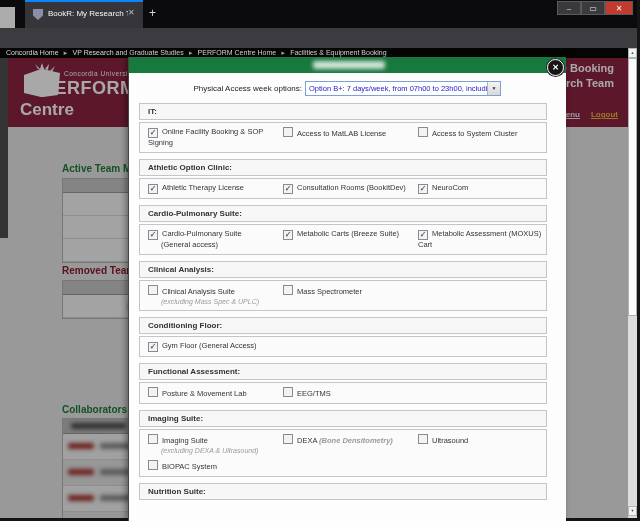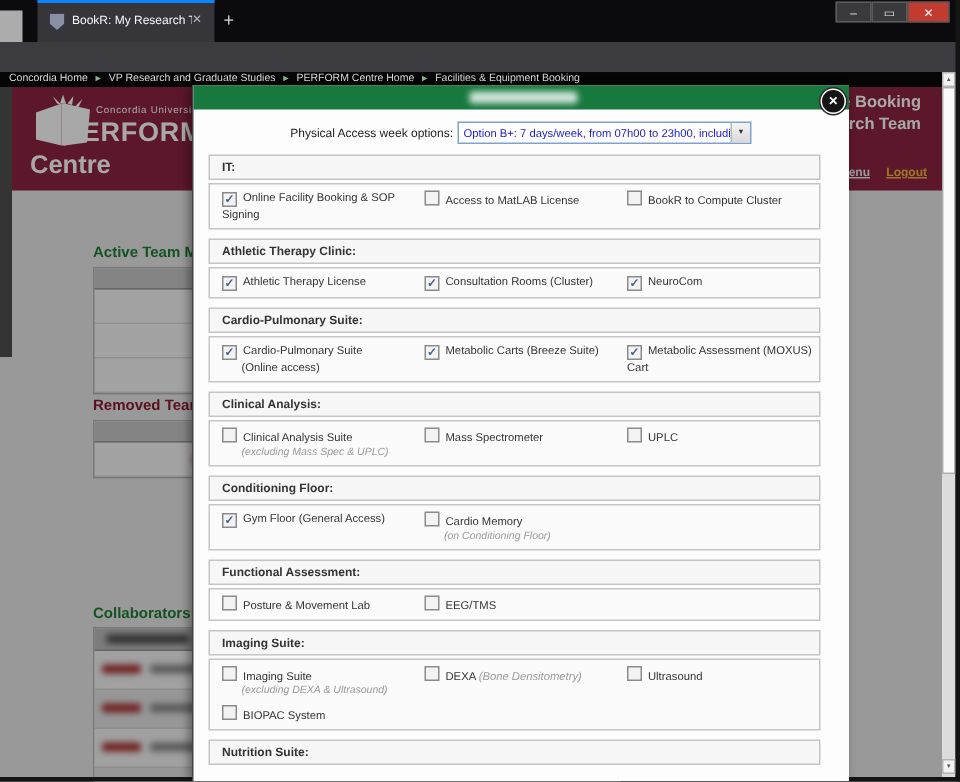--- a/index.html
+++ b/index.html
@@ -78,21 +78,21 @@
   #dropdown{position:relative;width:196px;height:15px;border:1px solid #7da2ce;background:#fff;box-sizing:border-box;}
   #dd-value{position:absolute;left:3px;top:2px;width:178px;font-size:7.5px;color:#2222cc;white-space:nowrap;overflow:hidden;}
   #dd-btn{position:absolute;right:0;top:0;width:12px;height:13px;background:linear-gradient(#f4f4f4,#d9d9d9);border-left:1px solid #aab8c8;font-size:5px;color:#333;text-align:center;line-height:13px;}
   .section{margin-bottom:6px;}
   .sec-header{border:1px solid #c5c5c5;background:#f7f7f7;padding:3px 0 3px 8px;font-size:8px;font-weight:bold;color:#333;}
   .sec-items{border:1px solid #c5c5c5;background:#fbfbfb;margin-top:2px;padding:4px 2px 4px 8px;display:grid;grid-template-columns:135px 135px 1fr;row-gap:5px;}
   .cbitem{font-size:7.5px;color:#333;line-height:10px;}
   .cb{display:inline-block;width:8px;height:8px;border:1px solid #8b8b8b;background:#f3f3f3;vertical-align:-1px;margin-right:4px;font-size:8px;line-height:8px;color:#47618c;text-align:center;font-weight:bold;}
   .sub{margin-left:13px;font-size:7px;color:#9a9a9a;font-style:italic;line-height:9px;}
   .sub.plain{color:#333;font-style:normal;font-size:7.5px;}
-  .note{font-style:italic;color:#9a9a9a;}
+  .note{font-style:italic;color:#9a9a9a;font-weight:bold;}
 </style>
 </head>
 <body>
 
 <div id="screen">
 
   <div class="abs" id="titlebar">
     <div class="abs" id="corner-box"></div>
     <div class="abs" id="tab"></div>
     <div class="abs" id="tab-accent" style="background: rgb(10, 132, 255);"></div>
@@ -228,52 +228,50 @@
           <div id="dd-value">Option B+: 7 days/week, from 07h00 to 23h00, including all holic</div>
           <div id="dd-btn">▼</div>
         </div>
       </div>
       <div id="sections">
           <div class="section">
             <div class="sec-header">IT:</div>
             <div class="sec-items">
               <div class="cbitem"><span class="cb">✓</span><span>Online Facility Booking &amp; SOP Signing</span></div>
               <div class="cbitem"><span class="cb"></span><span>Access to MatLAB License</span></div>
-              <div class="cbitem"><span class="cb"></span><span>BookR to Compute Cluster</span></div>
-            </div>
-          </div>
-          <div class="section">
-            <div class="sec-header">Athletic Therapy Clinic:</div>
+              <div class="cbitem"><span class="cb"></span><span>Access to System Cluster</span></div>
+            </div>
+          </div>
+          <div class="section">
+            <div class="sec-header">Athletic Option Clinic:</div>
             <div class="sec-items">
               <div class="cbitem"><span class="cb">✓</span><span>Athletic Therapy License</span></div>
-              <div class="cbitem"><span class="cb">✓</span><span>Consultation Rooms (Cluster)</span></div>
+              <div class="cbitem"><span class="cb">✓</span><span>Consultation Rooms (BookitDev)</span></div>
               <div class="cbitem"><span class="cb">✓</span><span>NeuroCom</span></div>
             </div>
           </div>
           <div class="section">
             <div class="sec-header">Cardio-Pulmonary Suite:</div>
             <div class="sec-items">
-              <div class="cbitem"><span class="cb">✓</span><span>Cardio-Pulmonary Suite</span><div class="sub plain">(Online access)</div></div>
+              <div class="cbitem"><span class="cb">✓</span><span>Cardio-Pulmonary Suite</span><div class="sub plain">(General access)</div></div>
               <div class="cbitem"><span class="cb">✓</span><span>Metabolic Carts (Breeze Suite)</span></div>
               <div class="cbitem"><span class="cb">✓</span><span>Metabolic Assessment (MOXUS) Cart</span></div>
             </div>
           </div>
           <div class="section">
             <div class="sec-header">Clinical Analysis:</div>
             <div class="sec-items">
               <div class="cbitem"><span class="cb"></span><span>Clinical Analysis Suite</span><div class="sub">(excluding Mass Spec &amp; UPLC)</div></div>
               <div class="cbitem"><span class="cb"></span><span>Mass Spectrometer</span></div>
-              <div class="cbitem"><span class="cb"></span><span>UPLC</span></div>
             </div>
           </div>
           <div class="section">
             <div class="sec-header">Conditioning Floor:</div>
             <div class="sec-items">
               <div class="cbitem"><span class="cb">✓</span><span>Gym Floor (General Access)</span></div>
-              <div class="cbitem"><span class="cb"></span><span>Cardio Memory</span><div class="sub">(on Conditioning Floor)</div></div>
             </div>
           </div>
           <div class="section">
             <div class="sec-header">Functional Assessment:</div>
             <div class="sec-items">
               <div class="cbitem"><span class="cb"></span><span>Posture &amp; Movement Lab</span></div>
               <div class="cbitem"><span class="cb"></span><span>EEG/TMS</span></div>
             </div>
           </div>
           <div class="section">

